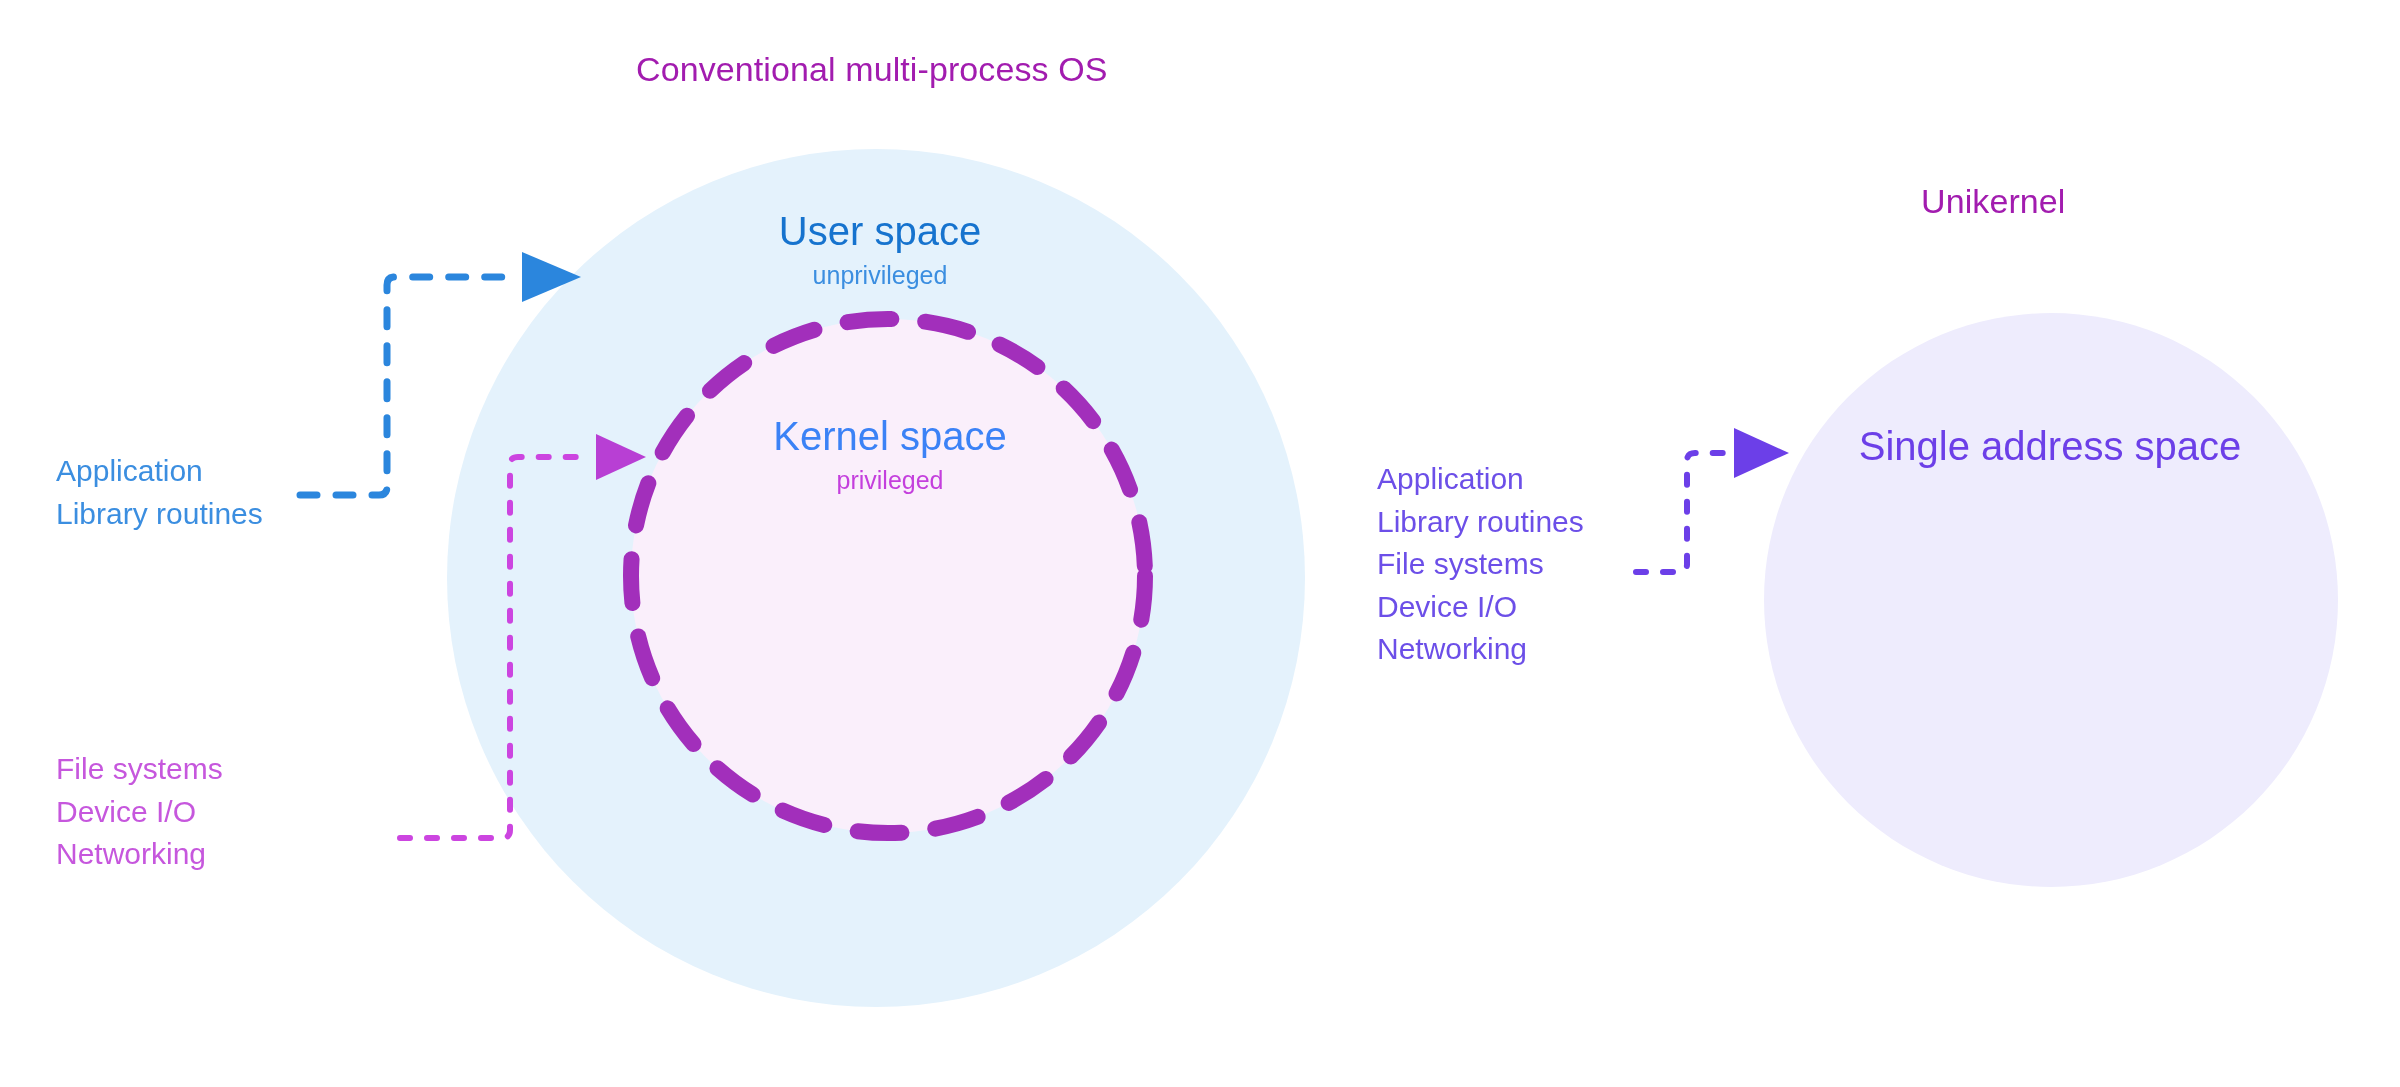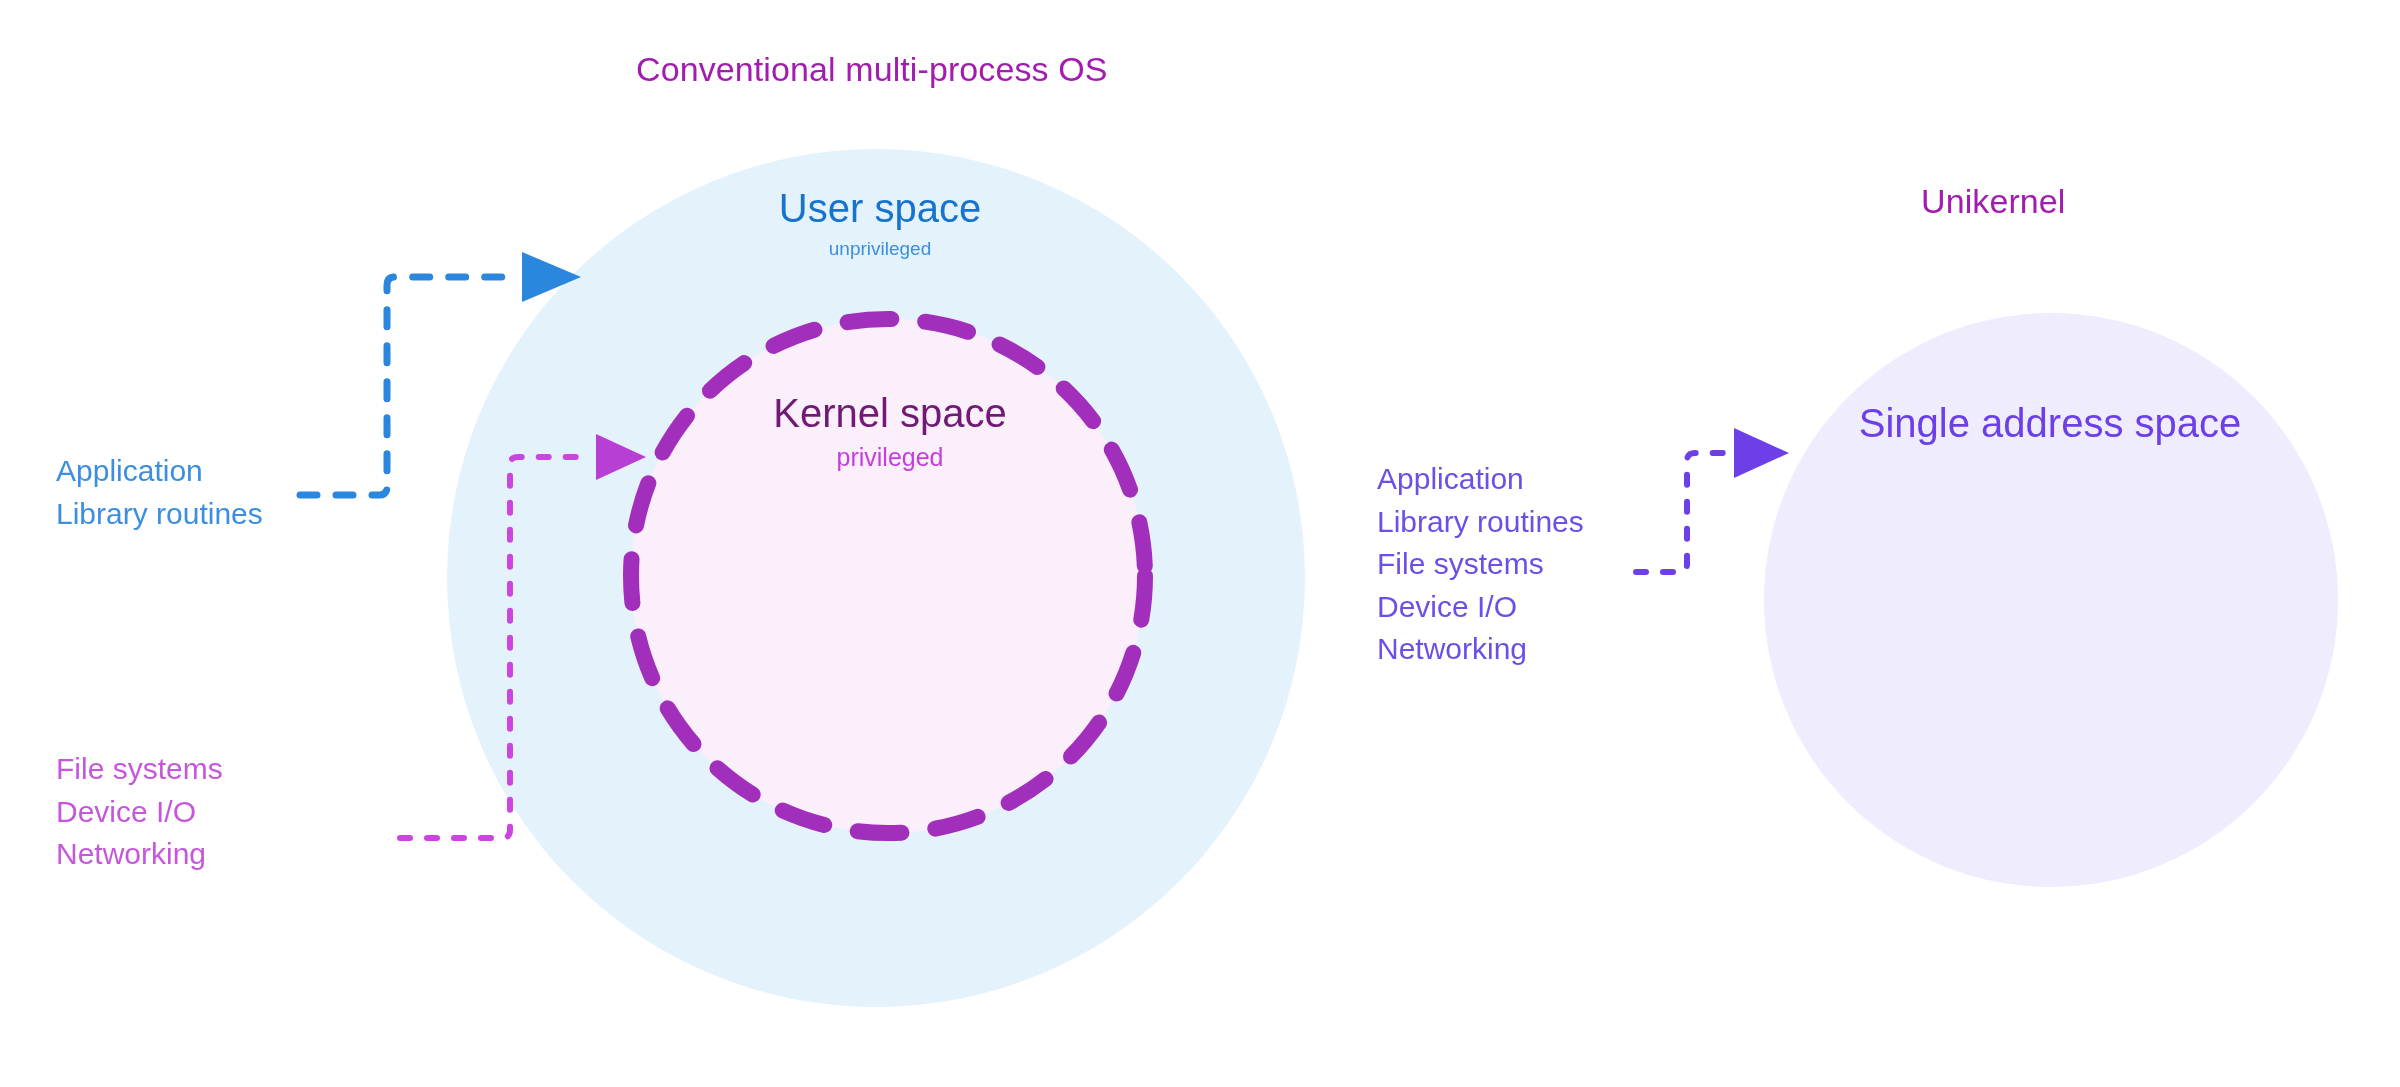--- a/index.html
+++ b/index.html
@@ -25,31 +25,32 @@
     letter-spacing:.1px;
   }
   #title-left  { left:636px; top:50px; }
   #title-right { left:1921px; top:182px; }
 
   .circle-label {
     position:absolute;
     text-align:center;
     white-space:nowrap;
     line-height:1.18;
+    margin-top:23px;
   }
   #userspace-label {
     left:600px; top:185px; width:560px;
   }
   #userspace-label .big   { font-size:40px; color:#1673ce; display:block; }
-  #userspace-label .small { font-size:19px; color:#3b8ee0; display:block; margin-top:6px; }
+  #userspace-label .small { font-size:25px; color:#3b8ee0; display:block; margin-top:6px; }
 
   #kernelspace-label {
     left:620px; top:390px; width:540px;
   }
-  #kernelspace-label .big   { font-size:40px; color:#701a75; display:block; }
+  #kernelspace-label .big   { font-size:40px; color:#3b82f6; display:block; }
   #kernelspace-label .small { font-size:25px; color:#c43fdd; display:block; margin-top:6px; }
 
   #singleaddress-label {
     left:1775px; top:400px; width:550px;
     font-size:40px; color:#6c3fe8;
   }
 
   .side-list {
     position:absolute;
     white-space:nowrap;

